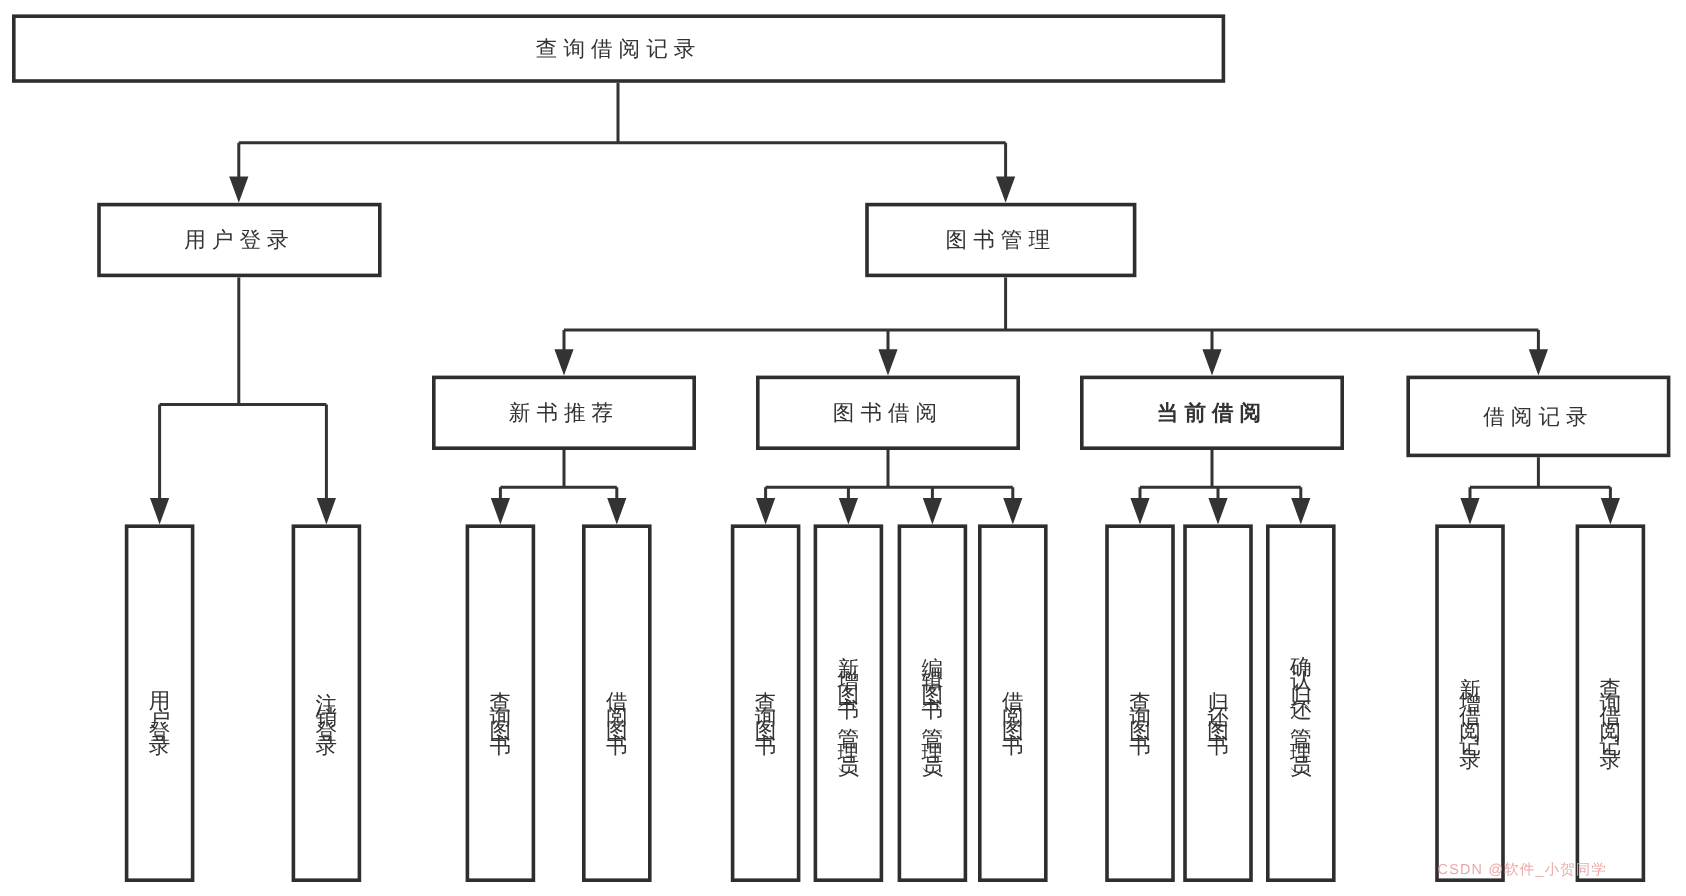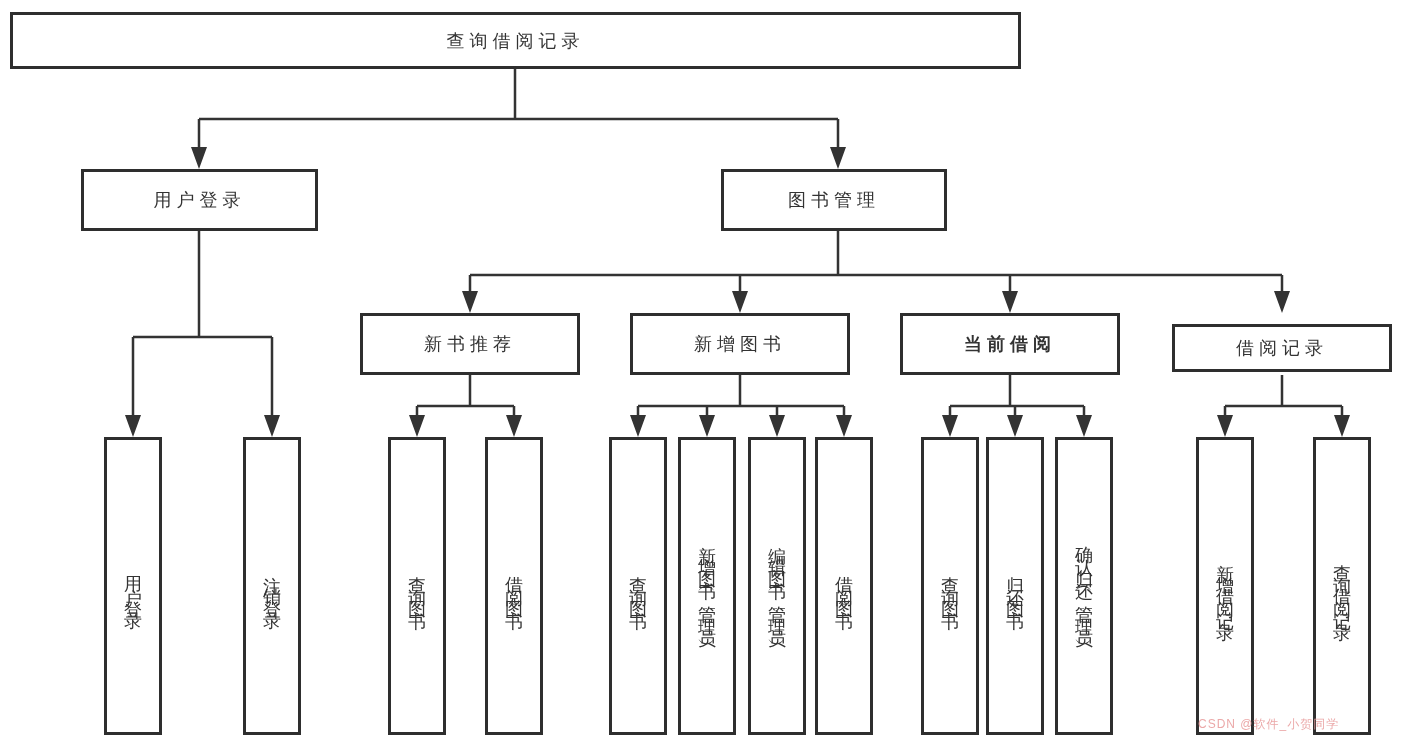--- a/index.html
+++ b/index.html
@@ -50,21 +50,21 @@
   }
   
   #root        { left: 10px;   top: 12px;  width: 1011px; height: 57px; }
   
   #user-login  { left: 81px;   top: 169px; width: 237px;  height: 62px; }
   #book-mgmt   { left: 721px;  top: 169px; width: 226px;  height: 62px; }
   
   #new-book    { left: 360px;  top: 313px; width: 220px;  height: 62px; }
   #book-borrow { left: 630px;  top: 313px; width: 220px;  height: 62px; }
   #cur-borrow  { left: 900px;  top: 313px; width: 220px;  height: 62px; font-weight: bold; }
-  #borrow-rec  { left: 1172px; top: 324px; width: 220px;  height: 48px; }
+  #borrow-rec  { left: 1172px; top: 313px; width: 220px;  height: 68px; }
   
   #lf1  { left: 104px; }
   #lf2  { left: 243px; }
   #lf3  { left: 388px; }
   #lf4  { left: 485px; }
   #lf5  { left: 609px; }
   #lf6  { left: 678px; }
   #lf7  { left: 748px; }
   #lf8  { left: 815px; }
   #lf9  { left: 921px; }
@@ -108,21 +108,21 @@
              M1076 415 L1092 415 L1084 437 Z  M1217 415 L1233 415 L1225 437 Z
              M1334 415 L1350 415 L1342 437 Z"></path>
   </svg>
 
   <div class="box" id="root">查询借阅记录</div>
 
   <div class="box" id="user-login">用户登录</div>
   <div class="box" id="book-mgmt">图书管理</div>
 
   <div class="box" id="new-book">新书推荐</div>
-  <div class="box" id="book-borrow">新增图书</div>
+  <div class="box" id="book-borrow">图书借阅</div>
   <div class="box" id="cur-borrow">当前借阅</div>
   <div class="box" id="borrow-rec">借阅记录</div>
 
   <div class="box leaf" id="lf1">用户登录</div>
   <div class="box leaf" id="lf2">注销登录</div>
   <div class="box leaf" id="lf3">查询图书</div>
   <div class="box leaf" id="lf4">借阅图书</div>
   <div class="box leaf" id="lf5">查询图书</div>
   <div class="box leaf" id="lf6">新增图书（管理员）</div>
   <div class="box leaf" id="lf7">编辑图书（管理员）</div>

